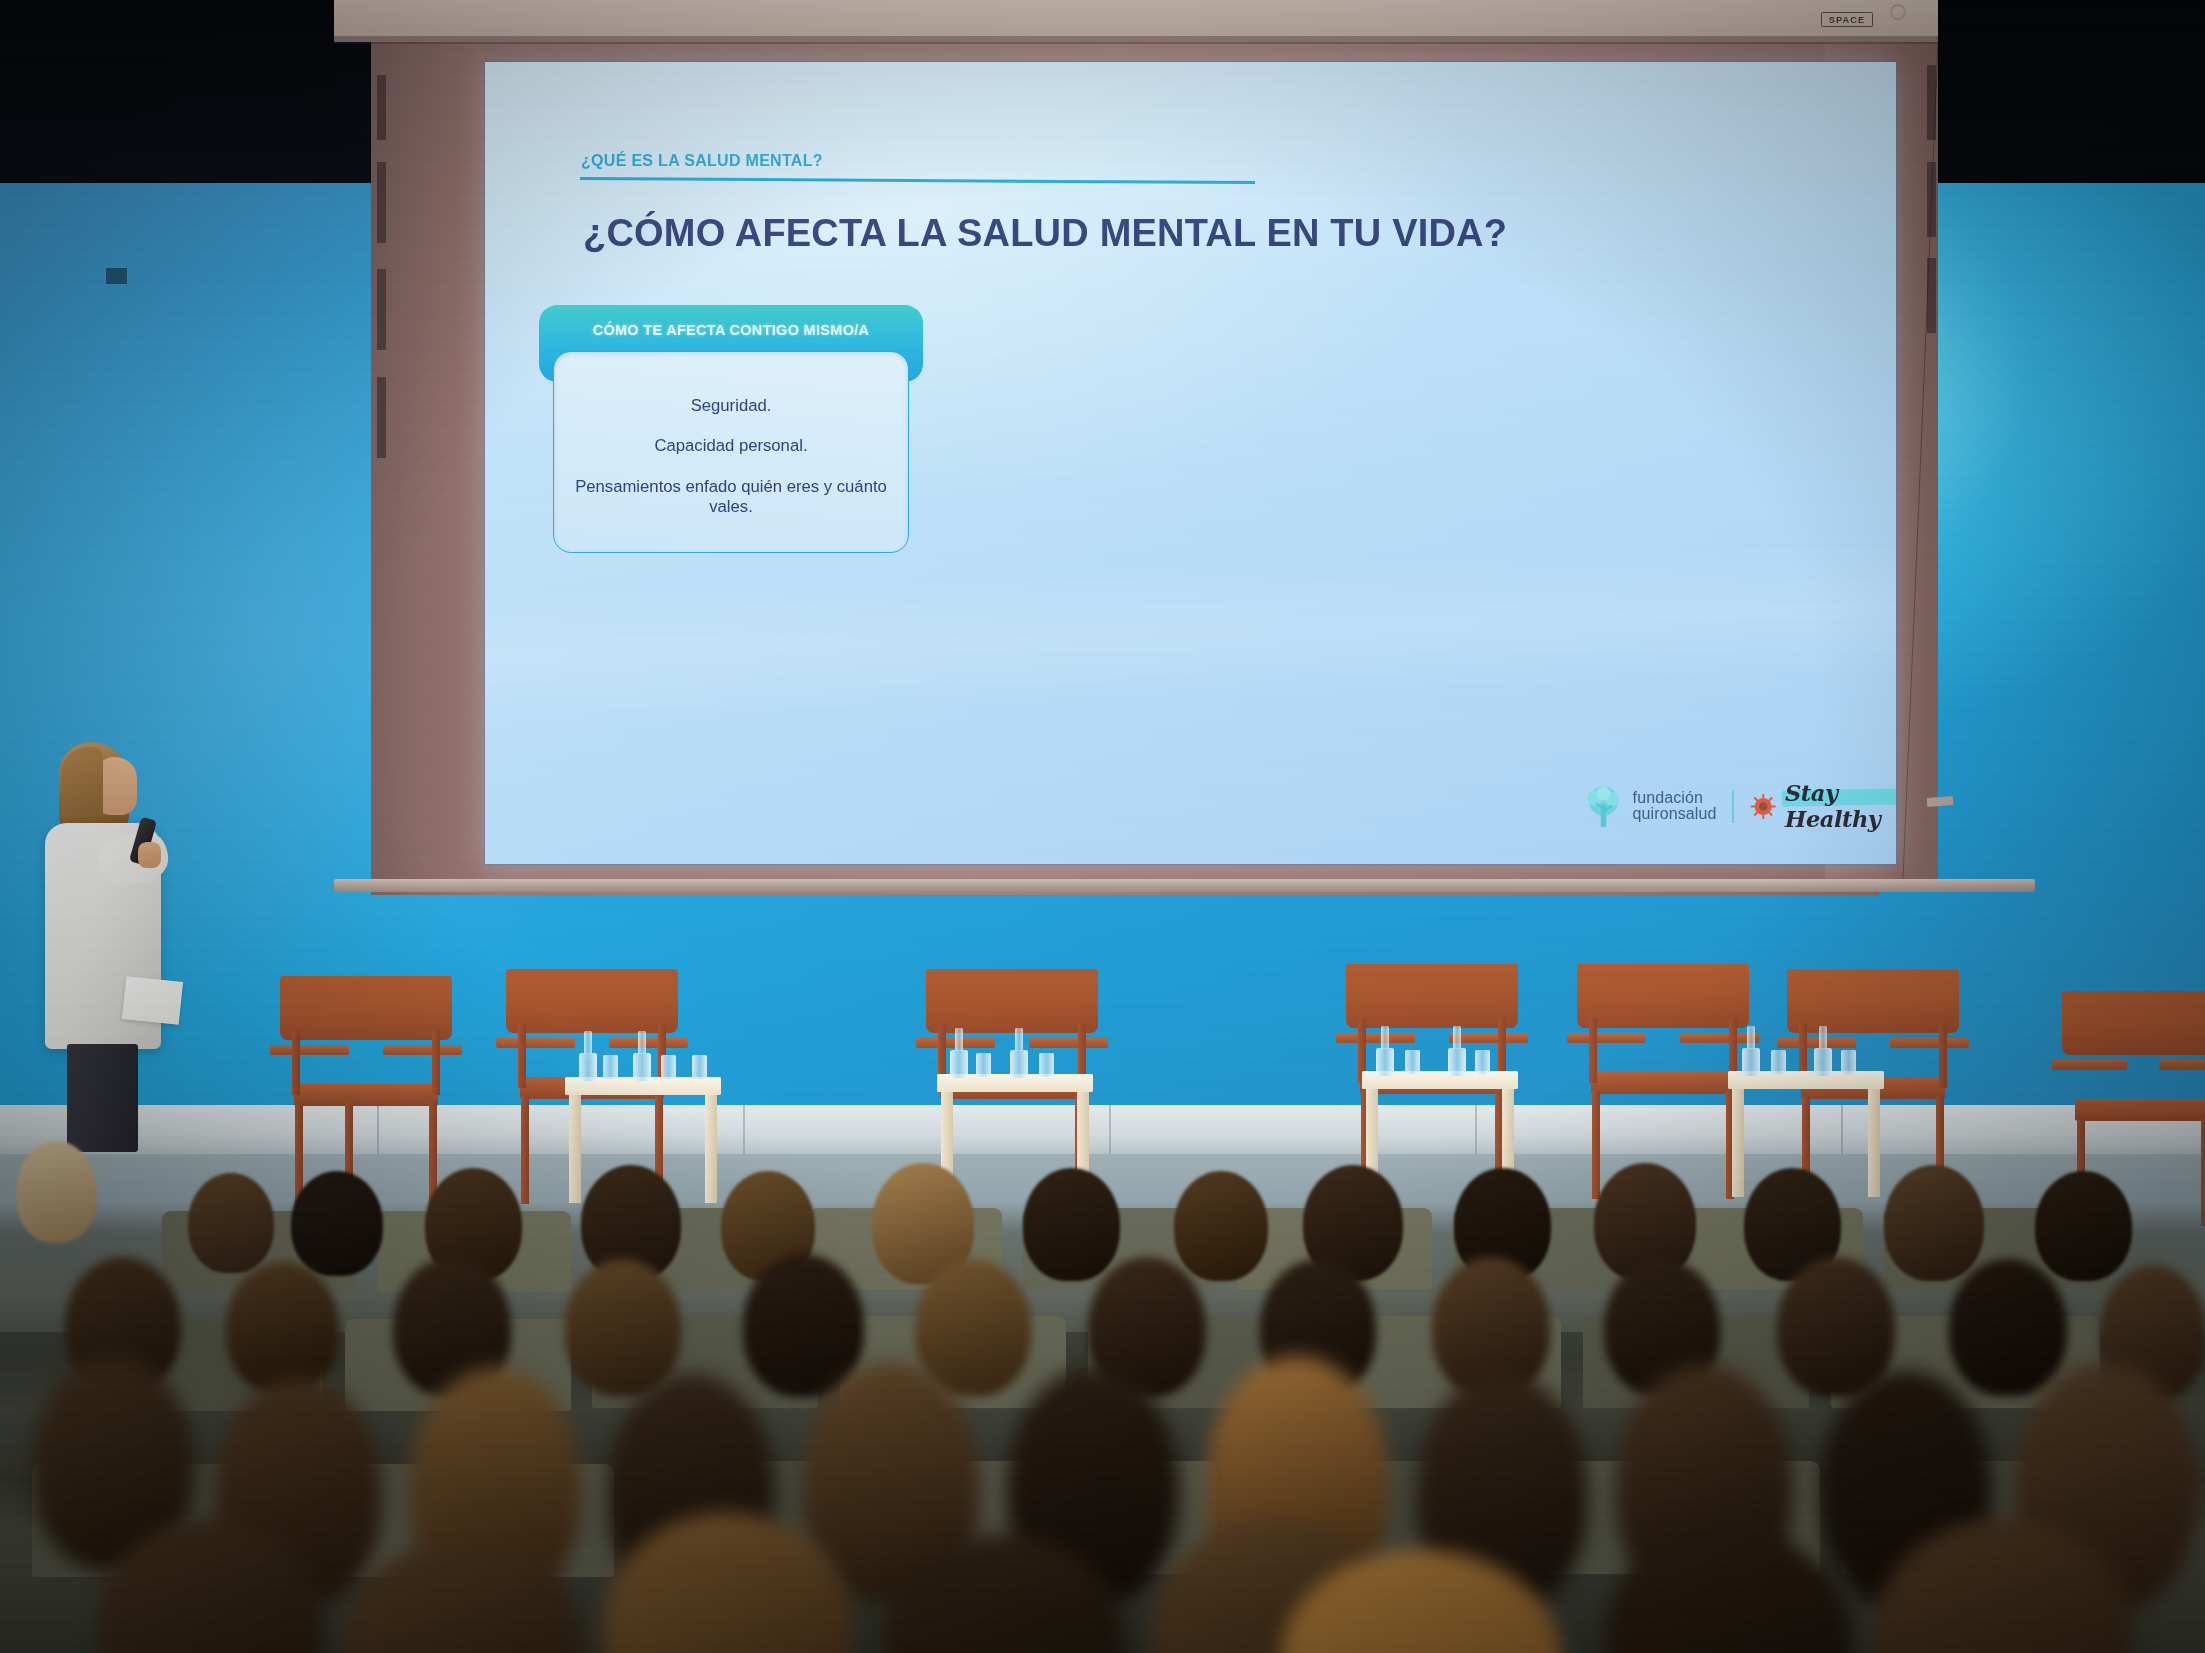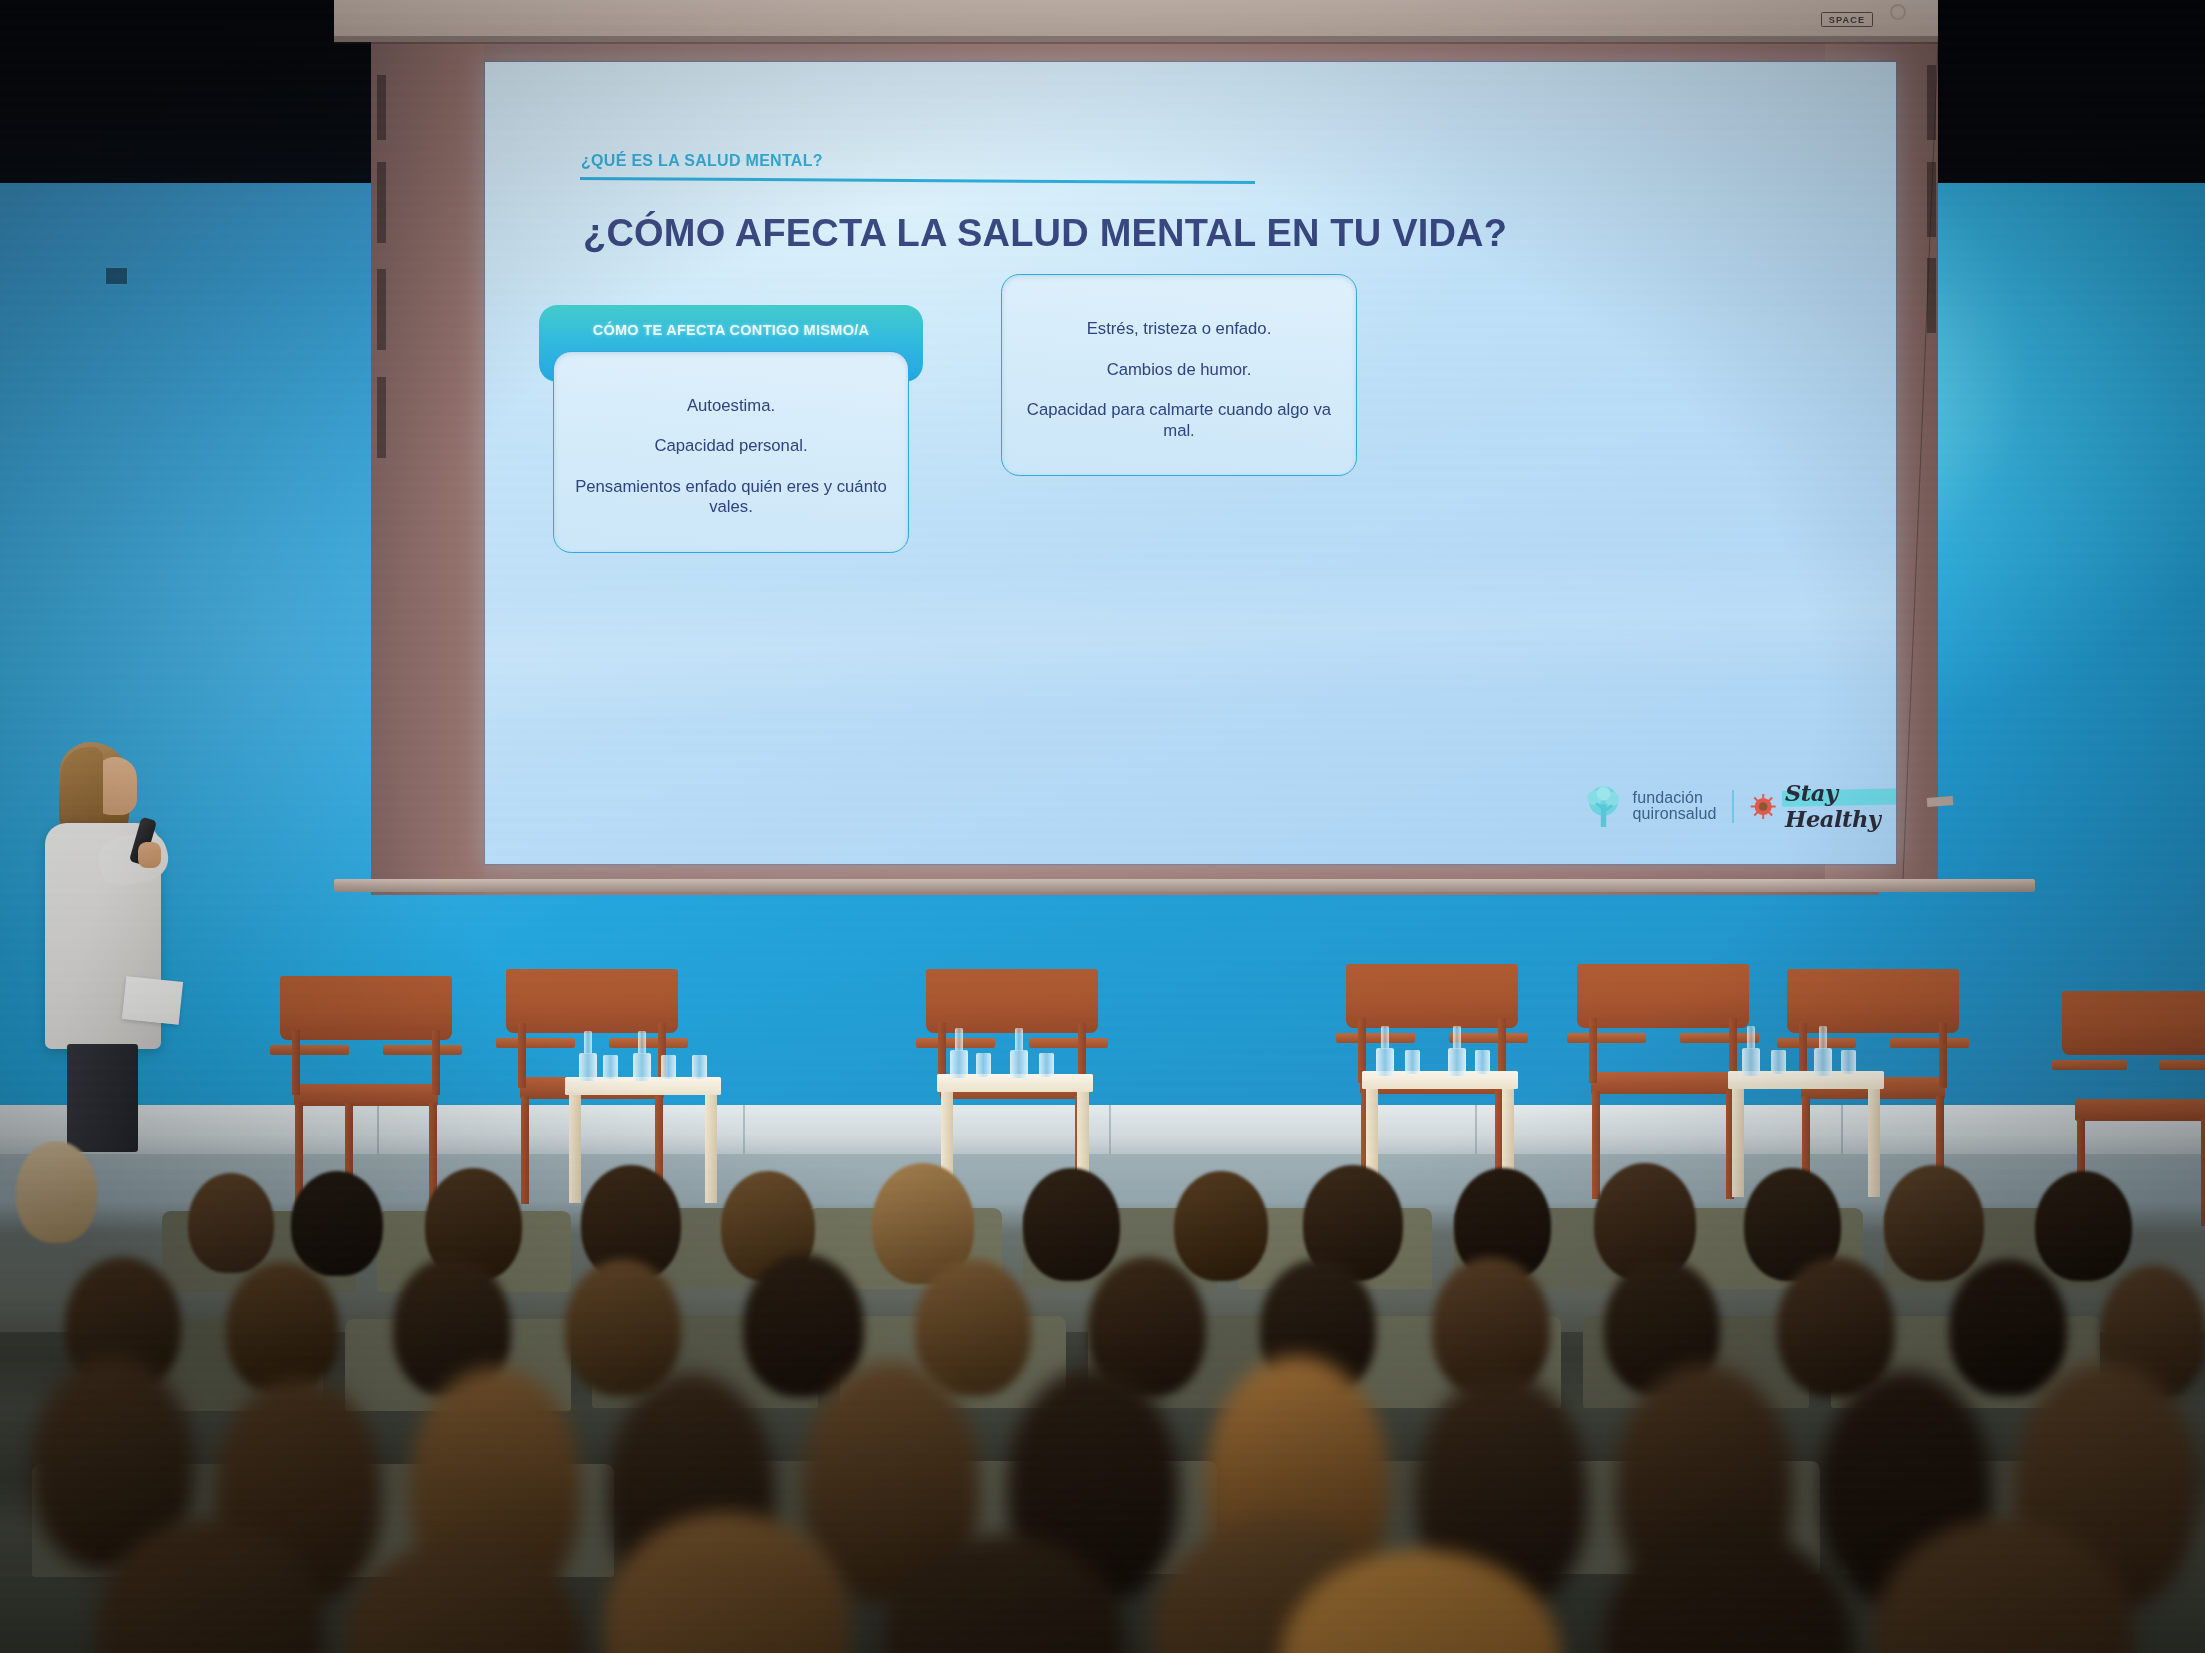--- a/index.html
+++ b/index.html
@@ -230,32 +230,27 @@
     <div class="eyebrow">¿QUÉ ES LA SALUD MENTAL?</div>
     <div class="eyebrow-rule"></div>
 
     <div class="slide-title">¿CÓMO AFECTA LA SALUD MENTAL EN TU VIDA?</div>
 
     <div class="cards">
 
       <div class="card">
         <div class="card-head">CÓMO TE AFECTA CONTIGO MISMO/A</div>
         <div class="card-body">
-          <div class="card-line">Autoestima.</div>
+          <div class="card-line">Seguridad.</div>
           <div class="card-line">Capacidad personal.</div>
           <div class="card-line">Pensamientos enfado quién eres y cuánto vales.</div>
         </div>
       </div>
 
       <div class="card">
-        <div class="card-body">
-          <div class="card-line">Estrés, tristeza o enfado.</div>
-          <div class="card-line">Cambios de humor.</div>
-          <div class="card-line">Capacidad para calmarte cuando algo va mal.</div>
-        </div>
       </div>
 
       <div class="card">
       </div>
 
     </div>
 
     <div class="logos">
       <div class="logo-q">
         <svg class="tree-ic" viewBox="0 0 76 80">

